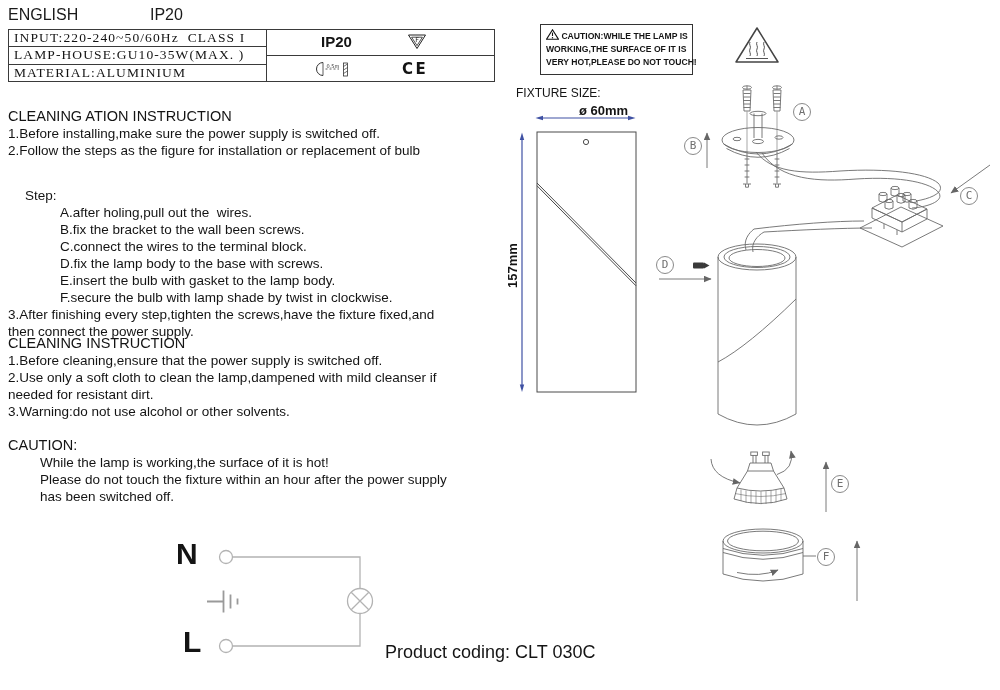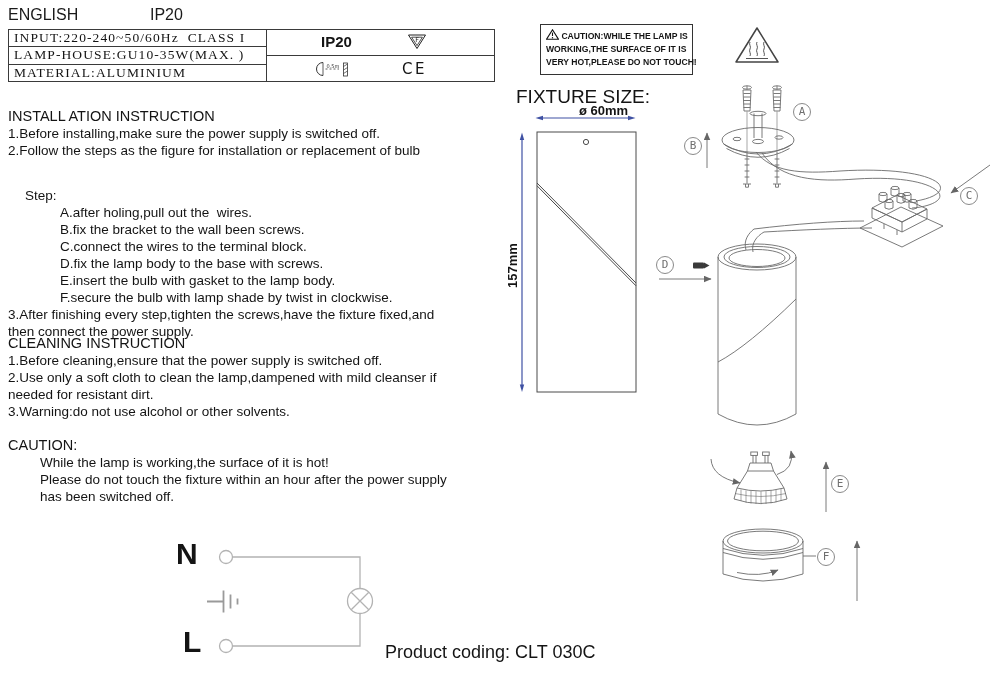--- a/index.html
+++ b/index.html
@@ -14,34 +14,34 @@
         font-family:"Liberation Serif",serif;font-size:13.5px;letter-spacing:1.1px;
         padding-left:5px;white-space:pre;}
   .spec .row:last-child{border-bottom:none;}
   
   .cert{left:266px;top:29px;width:229px;height:53px;border:1px solid #3a3a3a;box-sizing:border-box;
         display:flex;flex-direction:column;}
   .cert .crow{flex:1;position:relative;border-bottom:1px solid #3a3a3a;}
   .cert .crow:last-child{border-bottom:none;}
   .ip20{position:absolute;left:54px;top:3px;font-size:15px;font-weight:bold;}
   .cemark{position:absolute;left:135px;top:4px;font-size:15px;letter-spacing:2.5px;
-          font-family:"DejaVu Sans",sans-serif;}
+          font-family:"DejaVu Sans",sans-serif;font-weight:bold;}
   
   .cbox{left:540px;top:24px;width:153px;height:51px;border:1.2px solid #333;box-sizing:border-box;
         padding:4px 4px 2px 5px;}
   .cbox .cl{font-size:8.6px;font-weight:bold;line-height:13.2px;white-space:nowrap;}
   
   .tblock{left:8px;width:520px;}
   .ttitle{font-size:14.5px;line-height:18px;white-space:pre;}
   .tline{font-size:13.5px;line-height:17px;white-space:pre;}
   .ind1{margin-left:17px;margin-top:28px;}
   .ind2{margin-left:52px;}
   .indc{margin-left:32px;}
   
-  .fixtitle{left:516px;top:86px;font-size:19px;}
+  .fixtitle{left:516px;top:86px;font-size:12px;}
   .dimlab{font-size:13px;font-weight:bold;white-space:pre;}
   .rot{transform:rotate(-90deg);transform-origin:0 0;}
   
   .clab{width:18px;height:18px;border:1px solid #8a8a8a;border-radius:50%;box-sizing:border-box;
         color:#6f6f6f;font-family:"DejaVu Sans Mono",monospace;font-size:11px;line-height:16px;
         text-align:center;}
   
   .nl{font-size:30px;font-weight:bold;line-height:30px;}
   .pcode{left:385px;top:642px;font-size:18px;}
 </style>
@@ -98,21 +98,21 @@
 
   <svg class="abs" style="left:733px;top:25px;" width="48" height="40" viewBox="0 0 48 40">
     <polygon points="24,3 45,37 3,37" fill="none" stroke="#444" stroke-width="1.5" stroke-linejoin="round"></polygon>
     <path d="M17,31 c1.6,-2.4 -1.6,-4.6 0,-7 c1.6,-2.4 -1.6,-4.6 0,-7" fill="none" stroke="#555" stroke-width="1"></path>
     <path d="M24,31 c1.6,-2.4 -1.6,-4.6 0,-7 c1.6,-2.4 -1.6,-4.6 0,-7" fill="none" stroke="#555" stroke-width="1"></path>
     <path d="M31,31 c1.6,-2.4 -1.6,-4.6 0,-7 c1.6,-2.4 -1.6,-4.6 0,-7" fill="none" stroke="#555" stroke-width="1"></path>
     <line x1="13" y1="33.5" x2="35" y2="33.5" stroke="#555" stroke-width="1"></line>
   </svg>
 
   <div class="abs tblock" style="top:107px;">
-    <div class="ttitle">INSTALL ATION INSTRUCTION</div>
+    <div class="ttitle">CLEANING ATION INSTRUCTION</div>
     <div class="tline">1.Before installing,make sure the power supply is switched off.</div>
     <div class="tline">2.Follow the steps as the figure for installation or replacement of bulb</div>
     <div class="tline ind1">Step:</div>
     <div class="tline ind2">A.after holing,pull out the  wires.</div>
     <div class="tline ind2">B.fix the bracket to the wall been screws.</div>
     <div class="tline ind2">C.connect the wires to the terminal block.</div>
     <div class="tline ind2">D.fix the lamp body to the base with screws.</div>
     <div class="tline ind2">E.insert the bulb with gasket to the lamp body.</div>
     <div class="tline ind2">F.secure the bulb with lamp shade by twist in clockwise.</div>
     <div class="tline">3.After finishing every step,tighten the screws,have the fixture fixed,and</div>

